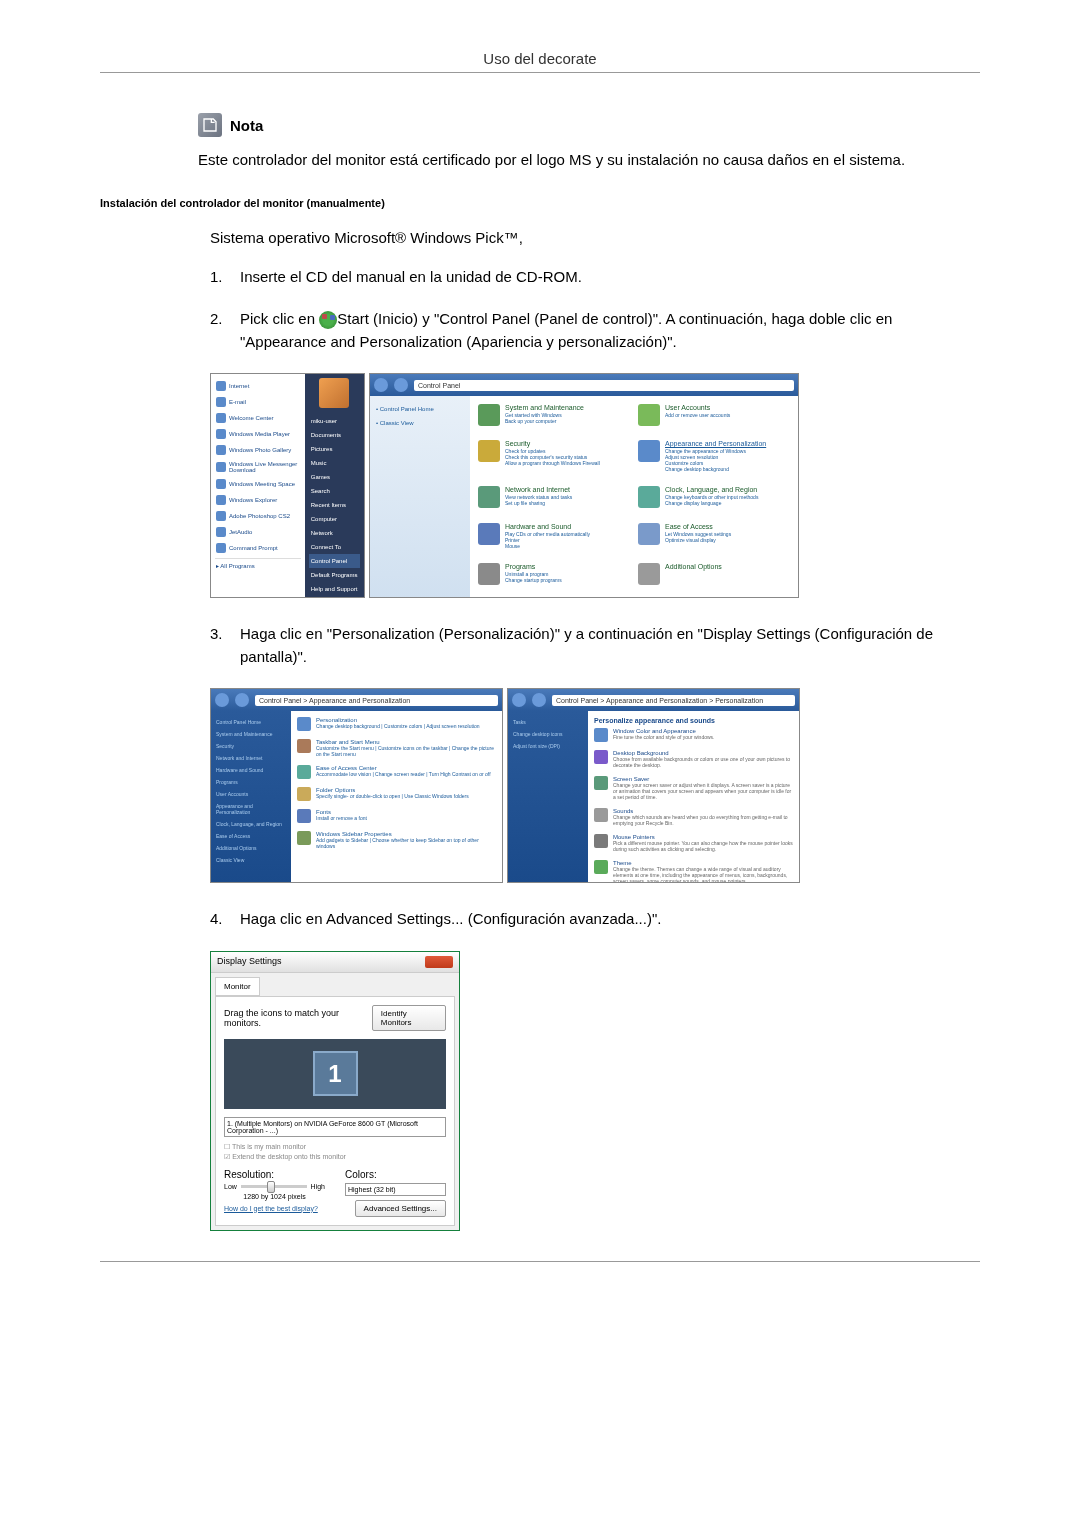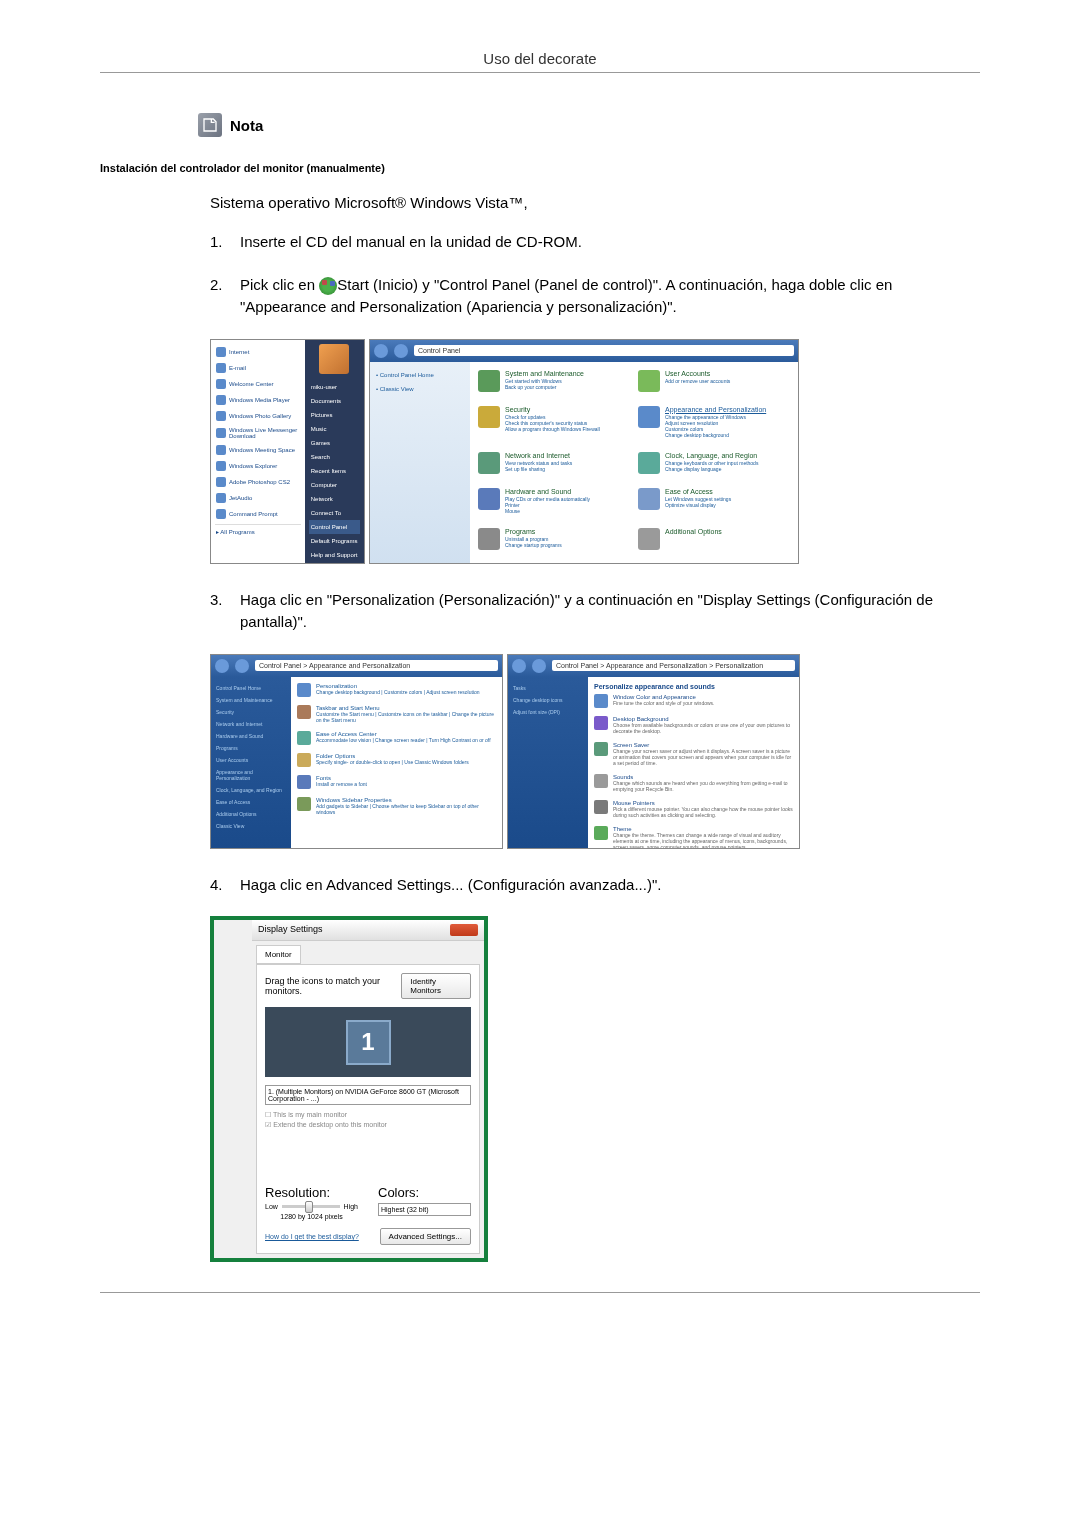--- a/index.html
+++ b/index.html
@@ -289,25 +289,24 @@
     .ss-pers-text {
       font-size: 5px;
       color: #1a5a9a;
     }
     .ss-pers-title {
       font-size: 6px;
       display: block;
     }
     
     .ss-ds {
-      width: 278px;
-      border: 4px solid #15803d;
+      width: 250px;
+      border: 1px solid #15803d;
       background: #f0f0f0;
       font-size: 9px;
-      padding-left: 38px;
     }
     .ss-ds-title {
       background: linear-gradient(#fff, #e0e0e0);
       padding: 4px 6px;
       display: flex;
       justify-content: space-between;
       border-bottom: 1px solid #ccc;
     }
     .ss-ds-close {
       width: 28px;
@@ -376,23 +375,22 @@
     }
     .ss-ds-sliders {
       display: flex;
       gap: 20px;
       margin-top: 8px;
     }
     .ss-ds-slider-group {
       flex: 1;
     }
     .ss-ds-label {
-      font-size: 13px;
+      font-size: 10px;
       margin-bottom: 3px;
-      margin-top: 48px;
     }
     .ss-ds-slider {
       display: flex;
       align-items: center;
       gap: 4px;
       font-size: 7px;
     }
     .ss-ds-track {
       flex: 1;
       height: 3px;
@@ -411,21 +409,21 @@
     }
     .ss-ds-res {
       text-align: center;
       font-size: 7px;
       margin-top: 3px;
     }
     .ss-ds-footer {
       display: flex;
       justify-content: space-between;
       align-items: center;
-      margin-top: 8px;
+      margin-top: 0;
     }
     .ss-ds-link {
       color: #1a5a9a;
       text-decoration: underline;
       font-size: 7px;
     }
     .ss-ds-buttons {
       display: flex;
       gap: 4px;
       justify-content: flex-end;
@@ -444,25 +442,26 @@
 
 <div class="nota-section">
   <div class="nota-header">
     <span class="nota-icon">
       <svg viewBox="0 0 24 24">
           <path d="M3 3h14l4 4v14H3z M14 3v5h5" stroke="#fff" stroke-width="2" fill="none"></path>
         </svg>
     </span>
     <span class="nota-label">Nota</span>
   </div>
+  <p class="nota-text">Este controlador del monitor está certificado por el logo MS y su instalación no causa daños en el sistema.</p>
 </div>
 
 <h2 class="section-heading">Instalación del controlador del monitor (manualmente)</h2>
 
-<p class="body-text">Sistema operativo Microsoft® Windows Vista™,</p>
+<p class="body-text">Sistema operativo Microsoft® Windows Pick™,</p>
 
 <div class="list-item">
   <span class="list-number">1.</span>
   <span class="list-content">Inserte el CD del manual en la unidad de CD-ROM.</span>
 </div>
 
 <div class="list-item">
   <span class="list-number">2.</span>
   <span class="list-content">
     <span>Pick clic en </span><span class="inline-icon"></span><span>Start (Inicio) y "Control Panel (Panel de control)". A continuación, haga doble clic en "Appearance and Personalization (Apariencia y personalización)".</span>

